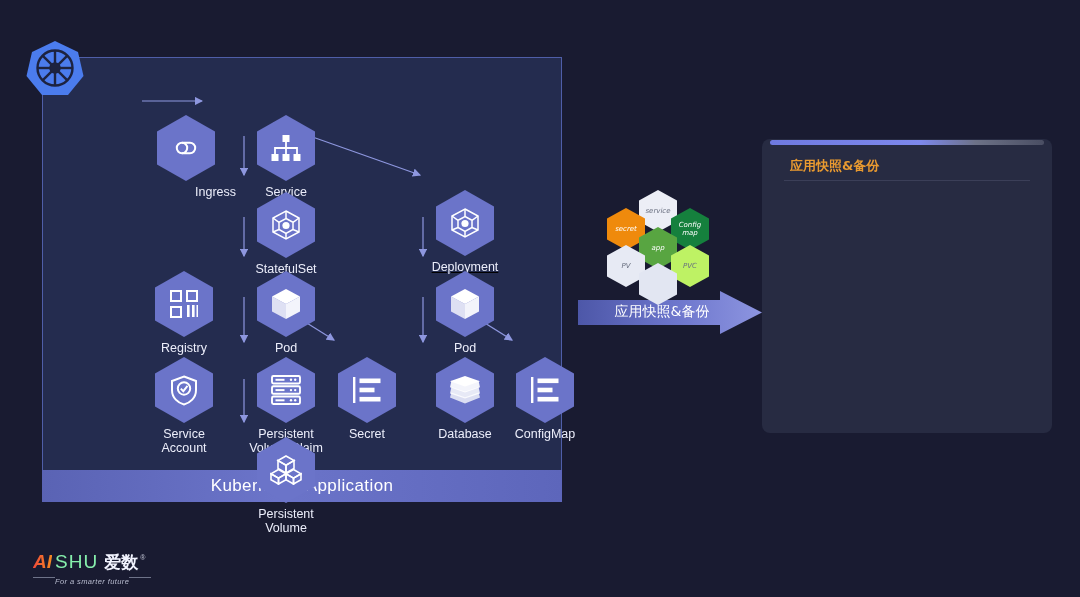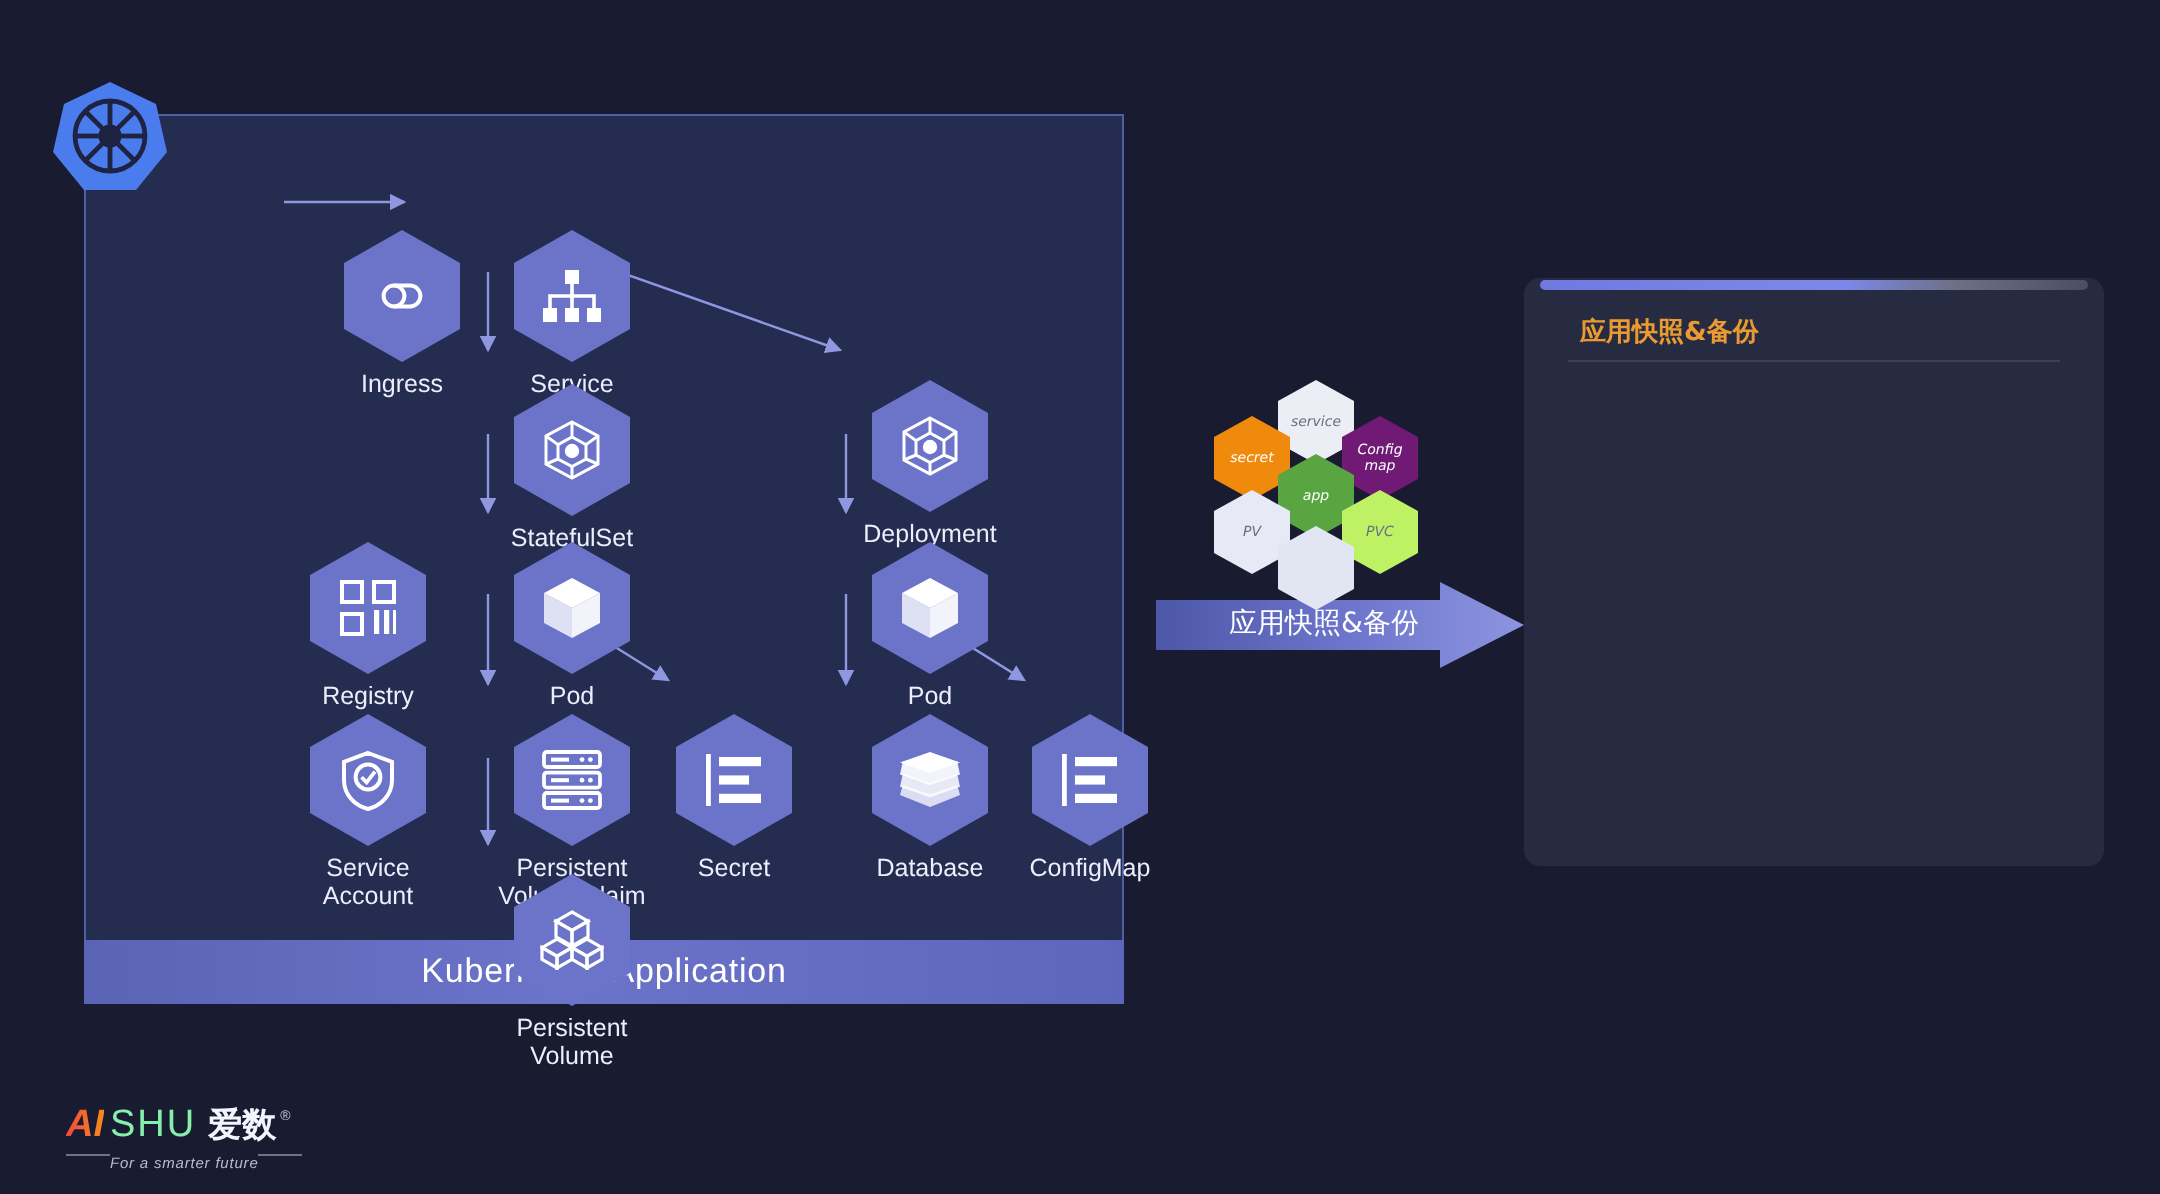--- a/index.html
+++ b/index.html
@@ -151,21 +151,21 @@
         <path d="M16.6 16.6 L25.7 25.7"></path>
         <path d="M32.3 32.3 L41.4 41.4"></path>
         <path d="M41.4 16.6 L32.3 25.7"></path>
         <path d="M25.7 32.3 L16.6 41.4"></path>
       </g>
       <circle cx="29" cy="29" r="4.6" fill="#1d2340"></circle>
     </svg>
   </div>
 
   <div id="node-layer">
-      <div class="node" style="left: 151px; top: 115px;">
+      <div class="node" style="left: 136px; top: 115px; text-align: right;">
         <div class="hex" style="background: rgb(107, 116, 201);">
           <svg width="30" height="30" viewBox="0 0 30 30">
             <g fill="none" stroke="#ffffff" stroke-width="2">
               <circle cx="11" cy="15" r="5.2"></circle>
               <path d="M11 9.8 H19 a5.2 5.2 0 0 1 0 10.4 H11"></path>
             </g>
           </svg>
         </div>
         <div class="nlabel">Ingress</div>
       </div>
@@ -198,21 +198,21 @@
               <path d="M3 9 L9 13.3"></path>
               <path d="M29 9 L23 13.3"></path>
               <path d="M3 23 L9 20.5"></path>
               <path d="M29 23 L23 20.5"></path>
               <path d="M16 30 L16 24.3"></path>
             </g>
           </svg>
         </div>
         <div class="nlabel">StatefulSet</div>
       </div>
-      <div class="node" style="left: 415px; top: 190px;">
+      <div class="node" style="left: 415px; top: 190px; text-decoration: underline;">
         <div class="hex" style="background: rgb(107, 116, 201);">
           <svg width="32" height="32" viewBox="0 0 32 32">
             <g fill="none" stroke="#ffffff" stroke-width="1.5">
               <path d="M16 2 L29 9 L29 23 L16 30 L3 23 L3 9 Z"></path>
               <path d="M16 9.5 L23 13.3 L23 20.5 L16 24.3 L9 20.5 L9 13.3 Z"></path>
               <circle cx="16" cy="16.5" r="3.6" fill="#ffffff" stroke="none"></circle>
               <path d="M16 2 L16 9.5"></path>
               <path d="M3 9 L9 13.3"></path>
               <path d="M29 9 L23 13.3"></path>
               <path d="M3 23 L9 20.5"></path>
@@ -374,21 +374,21 @@
   </div>
   <div id="arrow-label">应用快照&amp;备份</div>
 
   <div id="honeycomb">
       <div class="hc" style="left: 33px; top: 0px; background: rgb(236, 238, 246); color: rgb(106, 112, 128);">
         <span style="white-space: pre-line;">service</span>
       </div>
       <div class="hc" style="left: 1px; top: 18px; background: rgb(239, 138, 12); color: rgb(255, 255, 255);">
         <span style="white-space: pre-line;">secret</span>
       </div>
-      <div class="hc" style="left: 65px; top: 18px; background: #701a75; color: rgb(255, 255, 255);">
+      <div class="hc" style="left: 65px; top: 18px; background: #15803d; color: rgb(255, 255, 255);">
         <span style="white-space: pre-line;">Config
 map</span>
       </div>
       <div class="hc" style="left: 33px; top: 37px; background: rgb(88, 165, 65); color: rgb(255, 255, 255);">
         <span style="white-space: pre-line;">app</span>
       </div>
       <div class="hc" style="left: 1px; top: 55px; background: rgb(231, 234, 244); color: rgb(106, 112, 128);">
         <span style="white-space: pre-line;">PV</span>
       </div>
       <div class="hc" style="left: 65px; top: 55px; background: #bef264; color: rgb(106, 112, 128);">

